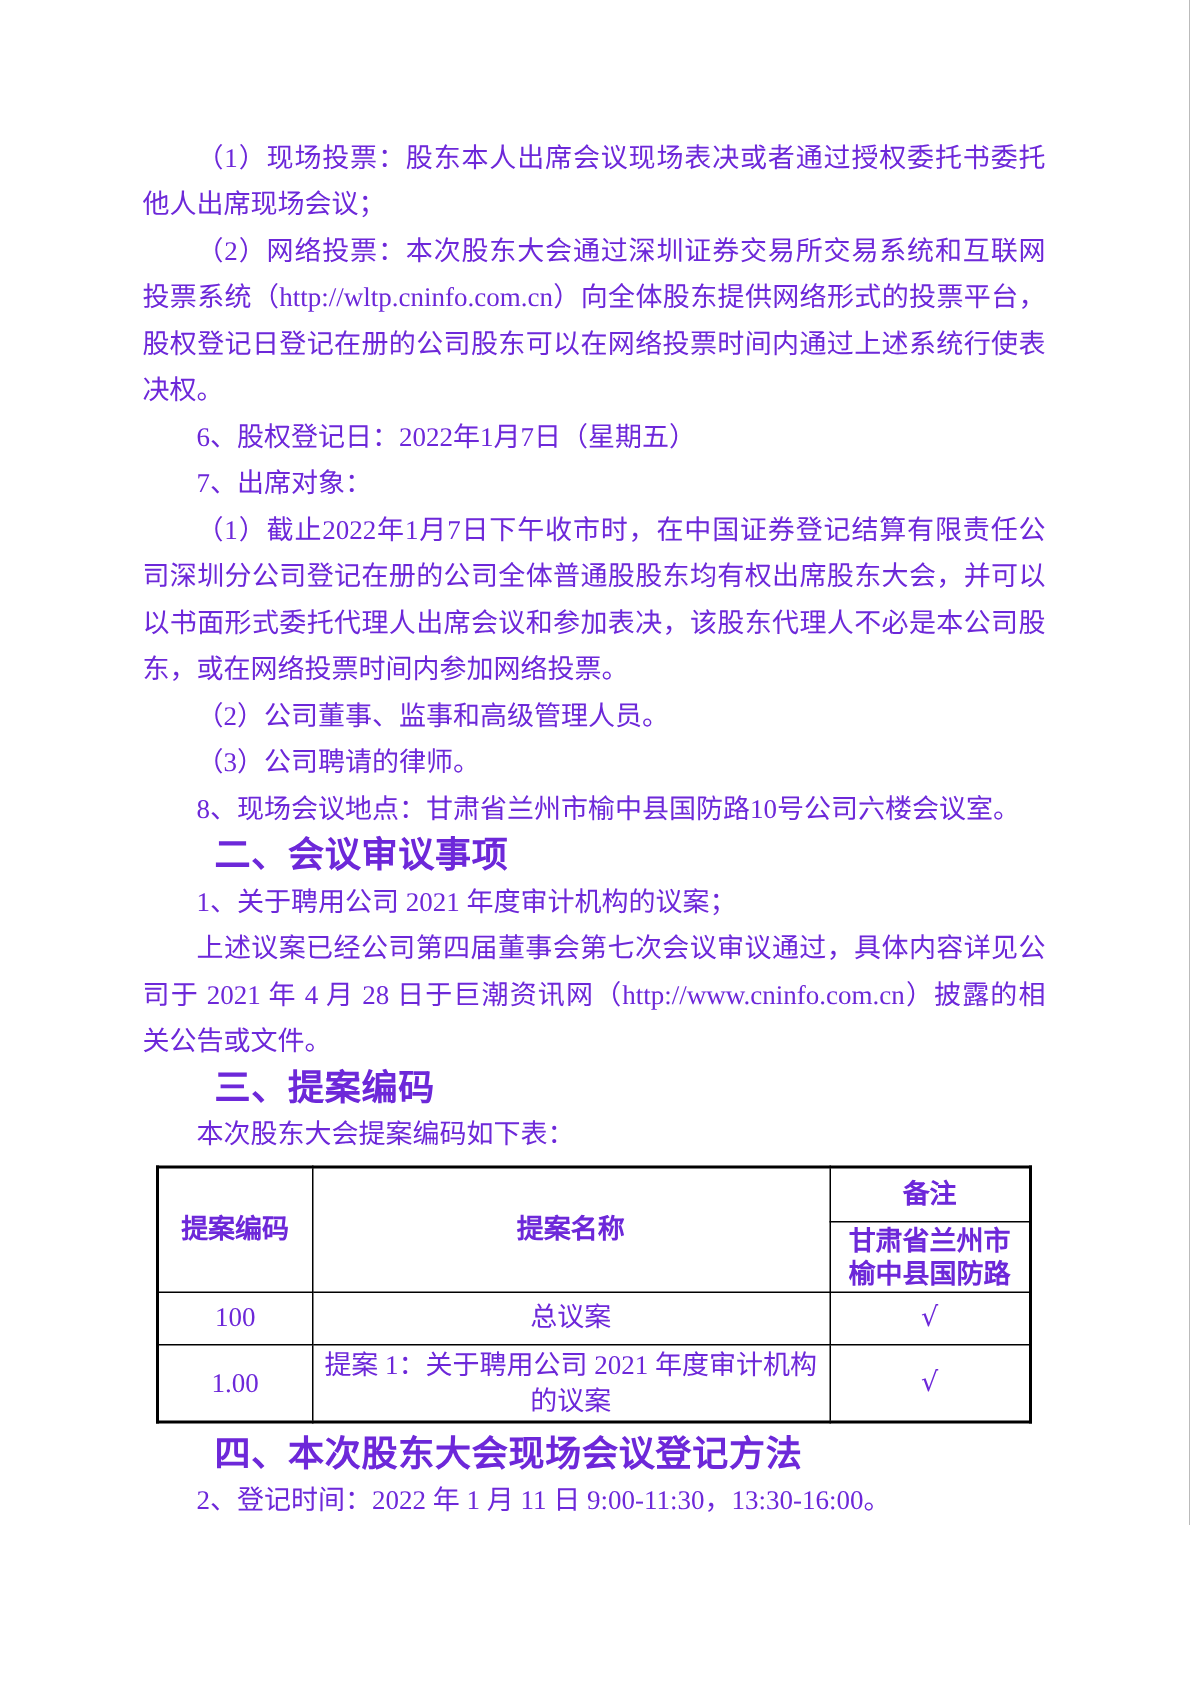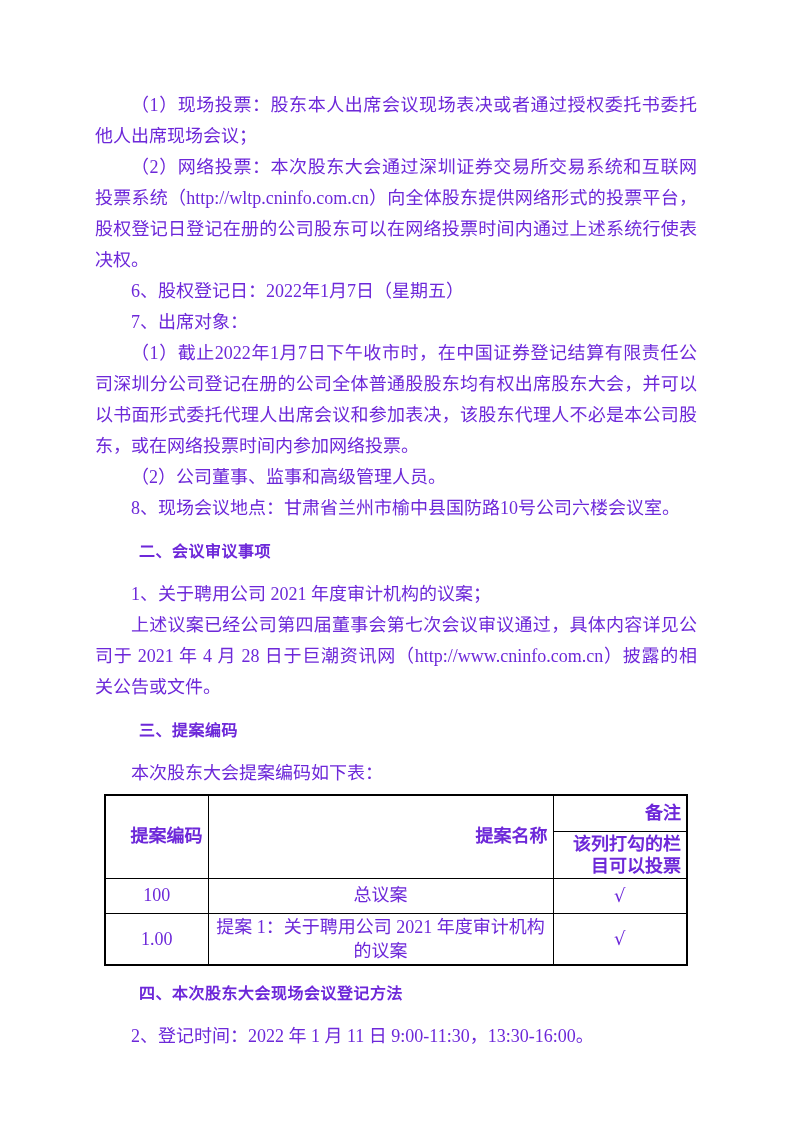--- a/index.html
+++ b/index.html
@@ -23,22 +23,22 @@
     overflow: hidden;
   }
   .para {
     margin: 0;
     text-align: justify;
     text-justify: inter-character;
     text-align-last: left;
     text-indent: 2em;
   }
   .heading {
-    margin: 12px;
-    font-size: 16px;
+    margin: 0;
+    font-size: 24px;
     line-height: 31px;
     text-indent: 2em;
     font-weight: bold;
     font-family: "Liberation Sans", "DejaVu Sans", sans-serif;
     letter-spacing: 0.5px;
   }
   table.proposal-table {
     border-collapse: collapse;
     table-layout: fixed;
     width: 582px;
@@ -51,21 +51,20 @@
     text-align: center;
     vertical-align: middle;
     padding: 1px 5px;
     line-height: 25px;
     box-sizing: border-box;
     overflow: hidden;
   }
   table.proposal-table th {
     font-weight: bold;
     font-family: "Liberation Sans", "DejaVu Sans", sans-serif;
-    text-align: right;
   }
   col.c-code   { width: 103px; }
   col.c-name   { width: 345px; }
   col.c-remark { width: 134px; }
   tr.hdr-top th   { height: 36px; }
   tr.hdr-sub th   { height: 44px; line-height: 22px; }
   tr.row-general td { height: 35px; }
   tr.row-item td    { height: 50px; line-height: 24px; }
   td.cell-name-left {
     text-align: left;
@@ -78,20 +77,21 @@
 <body>
 
 <div class="doc-page">
 
   <p class="para">（1）现场投票：股东本人出席会议现场表决或者通过授权委托书委托他人出席现场会议；</p>
   <p class="para">（2）网络投票：本次股东大会通过深圳证券交易所交易系统和互联网投票系统（http://wltp.cninfo.com.cn）向全体股东提供网络形式的投票平台，股权登记日登记在册的公司股东可以在网络投票时间内通过上述系统行使表决权。</p>
   <p class="para">6、股权登记日：2022年1月7日（星期五）</p>
   <p class="para">7、出席对象：</p>
   <p class="para">（1）截止2022年1月7日下午收市时，在中国证券登记结算有限责任公司深圳分公司登记在册的公司全体普通股股东均有权出席股东大会，并可以以书面形式委托代理人出席会议和参加表决，该股东代理人不必是本公司股东，或在网络投票时间内参加网络投票。</p>
   <p class="para">（2）公司董事、监事和高级管理人员。</p>
+  <p class="para">（3）公司聘请的律师。</p>
   <p class="para">8、现场会议地点：甘肃省兰州市榆中县国防路10号公司六楼会议室。</p>
 
   <h2 class="heading">二、会议审议事项</h2>
   <p class="para">1、关于聘用公司 2021 年度审计机构的议案；</p>
   <p class="para">上述议案已经公司第四届董事会第七次会议审议通过，具体内容详见公司于 2021 年 4 月 28 日于巨潮资讯网（http://www.cninfo.com.cn）披露的相关公告或文件。</p>
 
   <h2 class="heading">三、提案编码</h2>
   <p class="para">本次股东大会提案编码如下表：</p>
 
   <table class="proposal-table">
@@ -100,21 +100,21 @@
       <col class="c-name">
       <col class="c-remark">
     </colgroup>
     <thead>
       <tr class="hdr-top">
         <th rowspan="2">提案编码</th>
         <th rowspan="2">提案名称</th>
         <th>备注</th>
       </tr>
       <tr class="hdr-sub">
-        <th>该列打勾的栏目可以投票</th>
+        <th>甘肃省兰州市榆中县国防路</th>
       </tr>
     </thead>
     <tbody>
       <tr class="row-general">
         <td>100</td>
         <td>总议案</td>
         <td class="checkmark">√</td>
       </tr>
       <tr class="row-item">
         <td>1.00</td>

